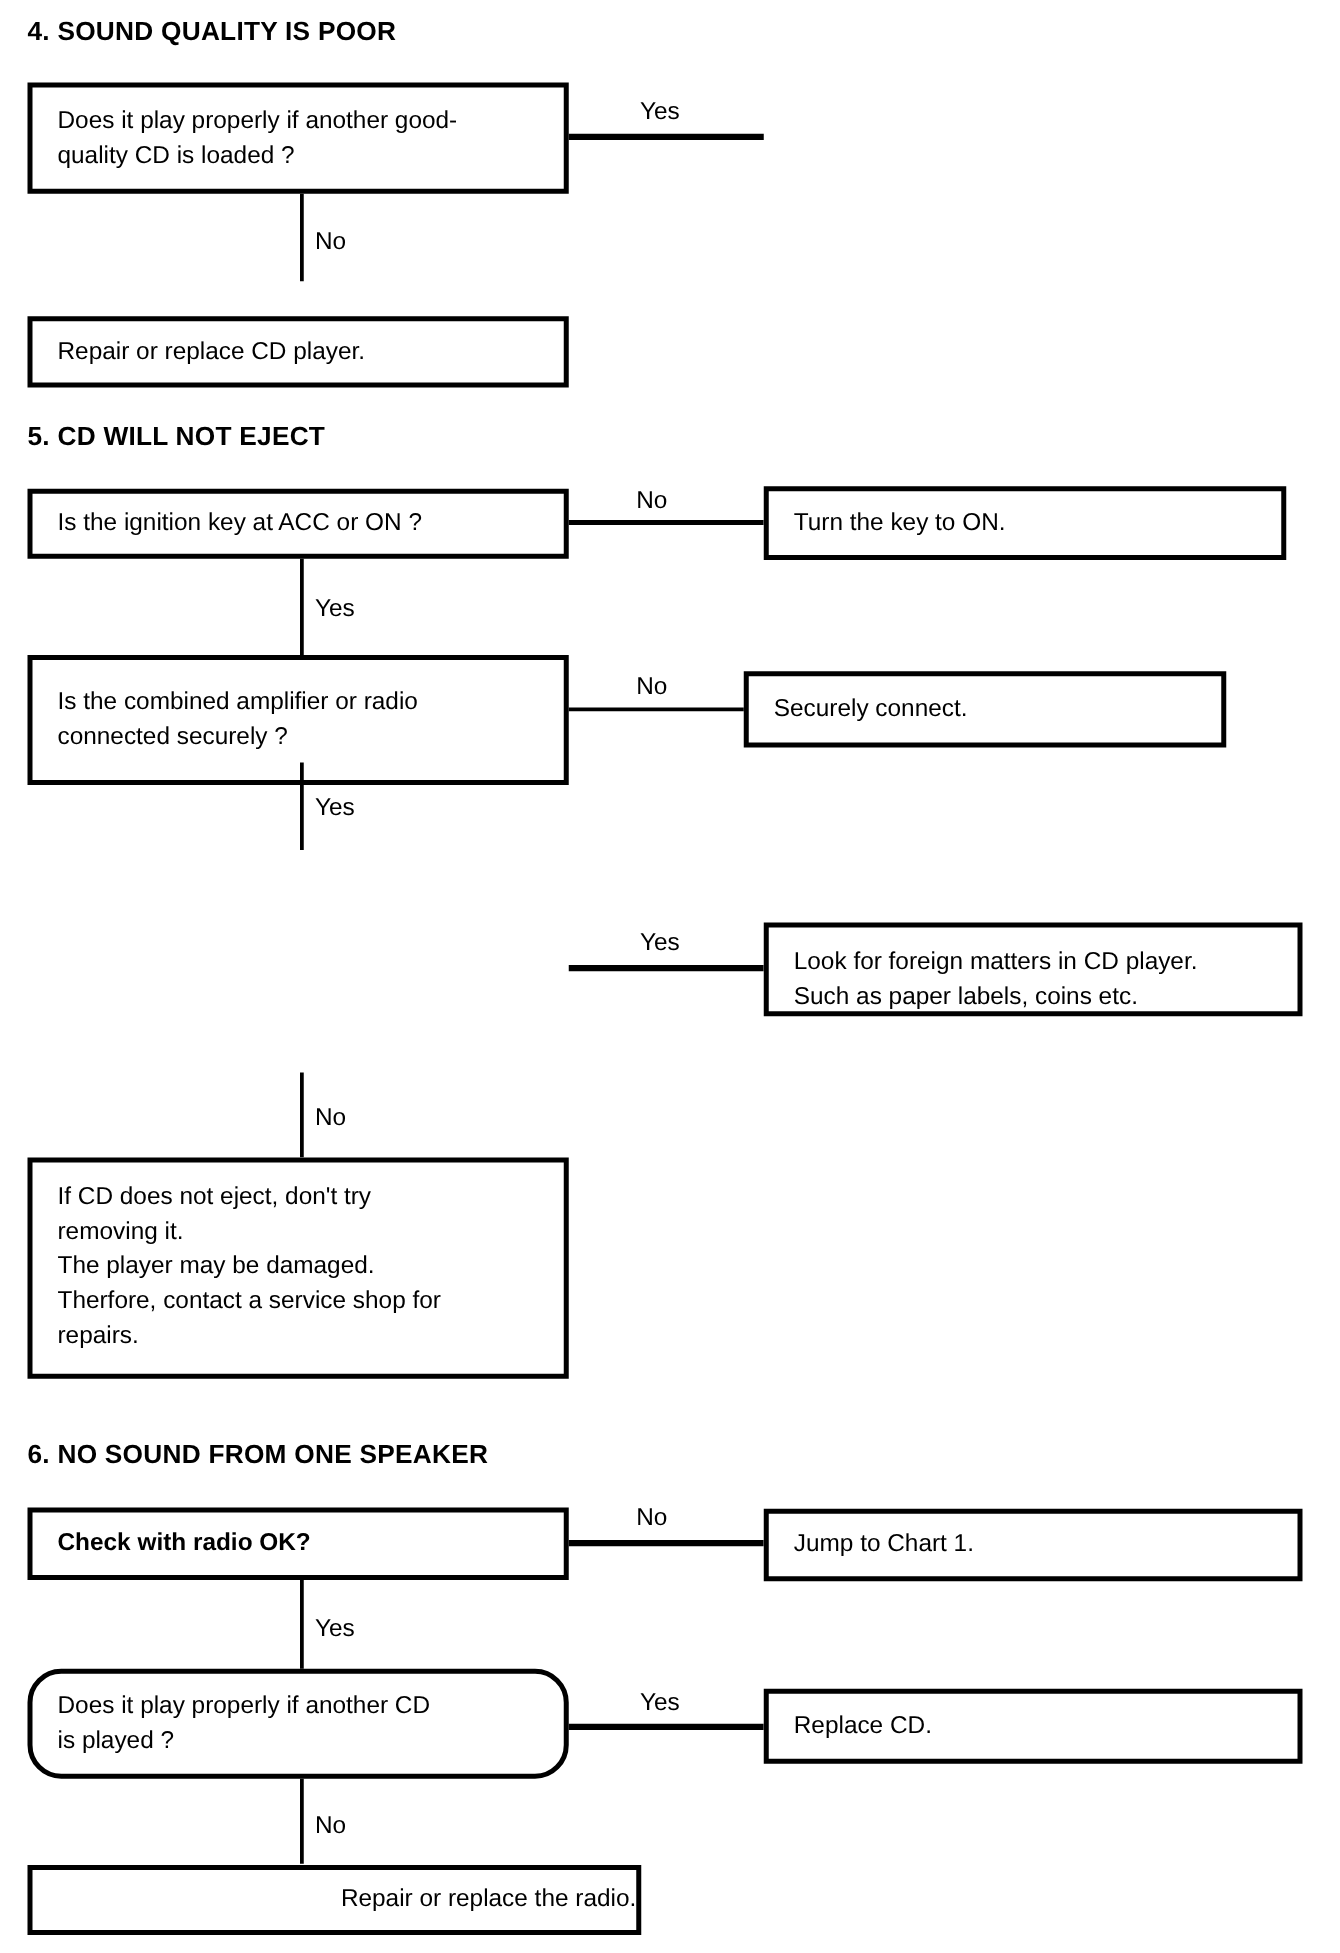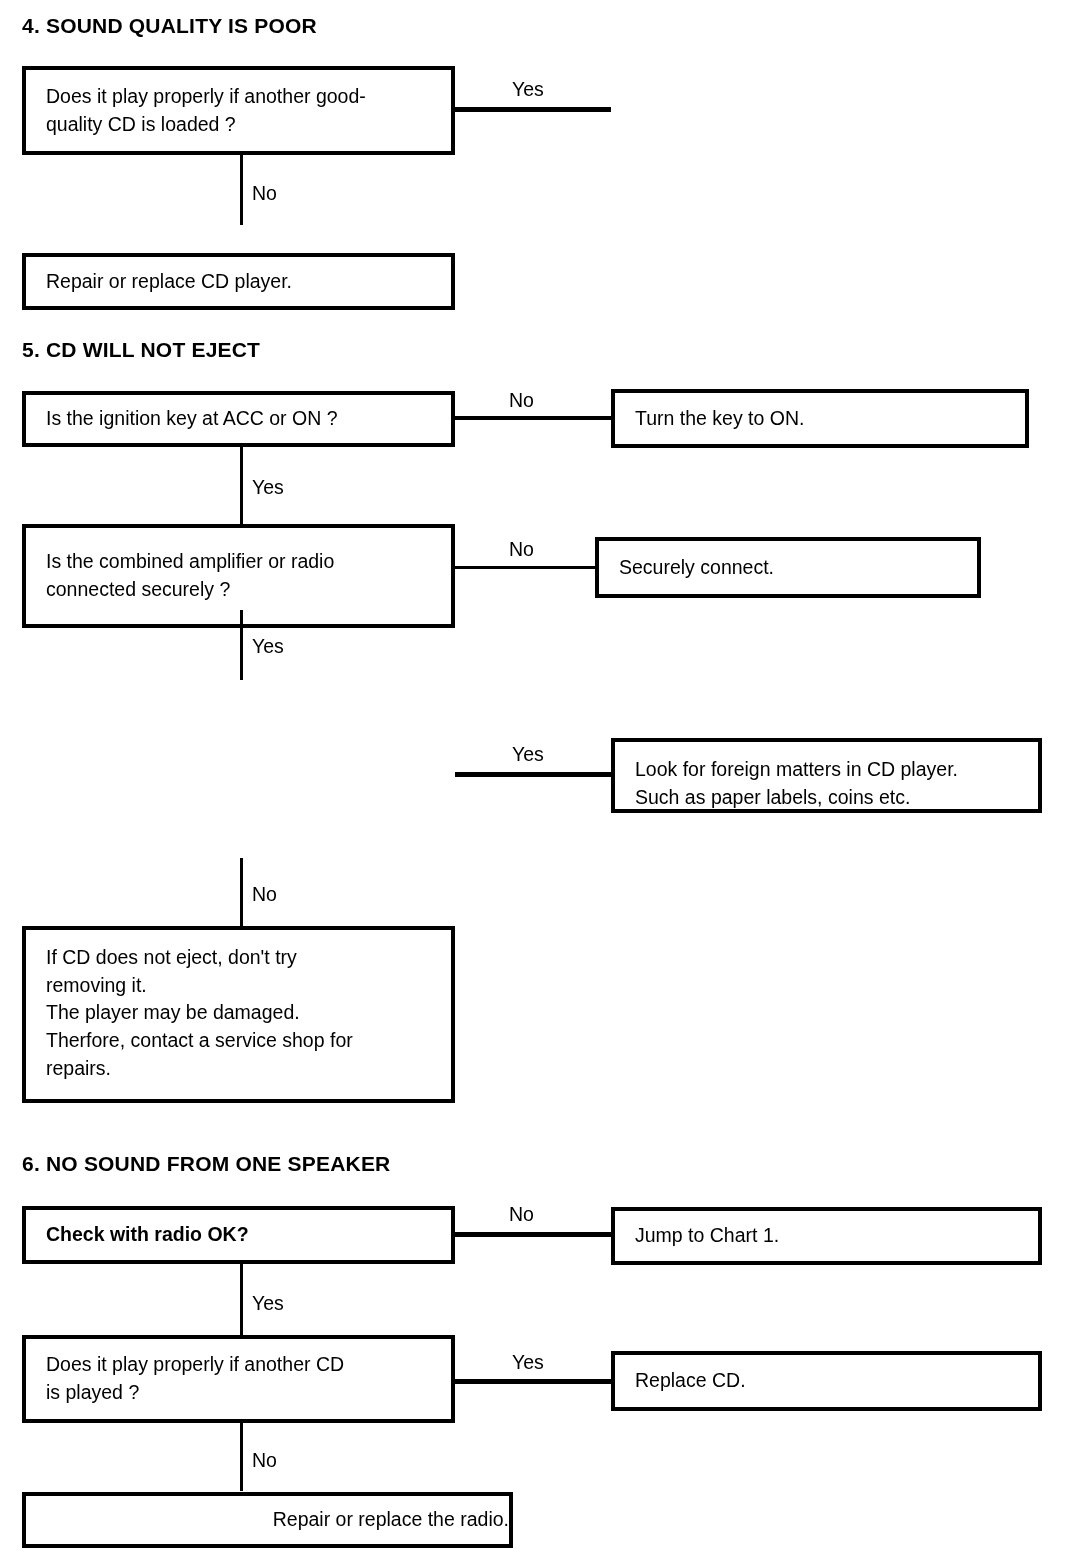--- a/index.html
+++ b/index.html
@@ -149,21 +149,21 @@
   <div class="hline" style="left:455px; top:1232px; width:156px; height:5px;"></div>
   <div class="edge-label" style="left:509px; top:1203px;">No</div>
 
   <div class="node thick" style="left:611px; top:1207px; width:431px; height:58px;">
     <span class="node-text">Jump to Chart 1.</span>
   </div>
 
   <div class="vline" style="left:240px; top:1264px; width:3px; height:71px;"></div>
   <div class="edge-label" style="left:252px; top:1292px;">Yes</div>
 
-  <div class="node thick" style="left:22px; top:1335px; width:433px; height:88px;">
+  <div class="node thick" style="left:22px; top:1335px; width:433px; height:88px;border-radius:27px;">
     <span class="node-text">Does it play properly if another CD
 is played ?</span>
   </div>
 
   <div class="hline" style="left:455px; top:1379px; width:156px; height:5px;"></div>
   <div class="edge-label" style="left:512px; top:1351px;">Yes</div>
 
   <div class="node thick" style="left:611px; top:1351px; width:431px; height:60px;">
     <span class="node-text">Replace CD.</span>
   </div>

